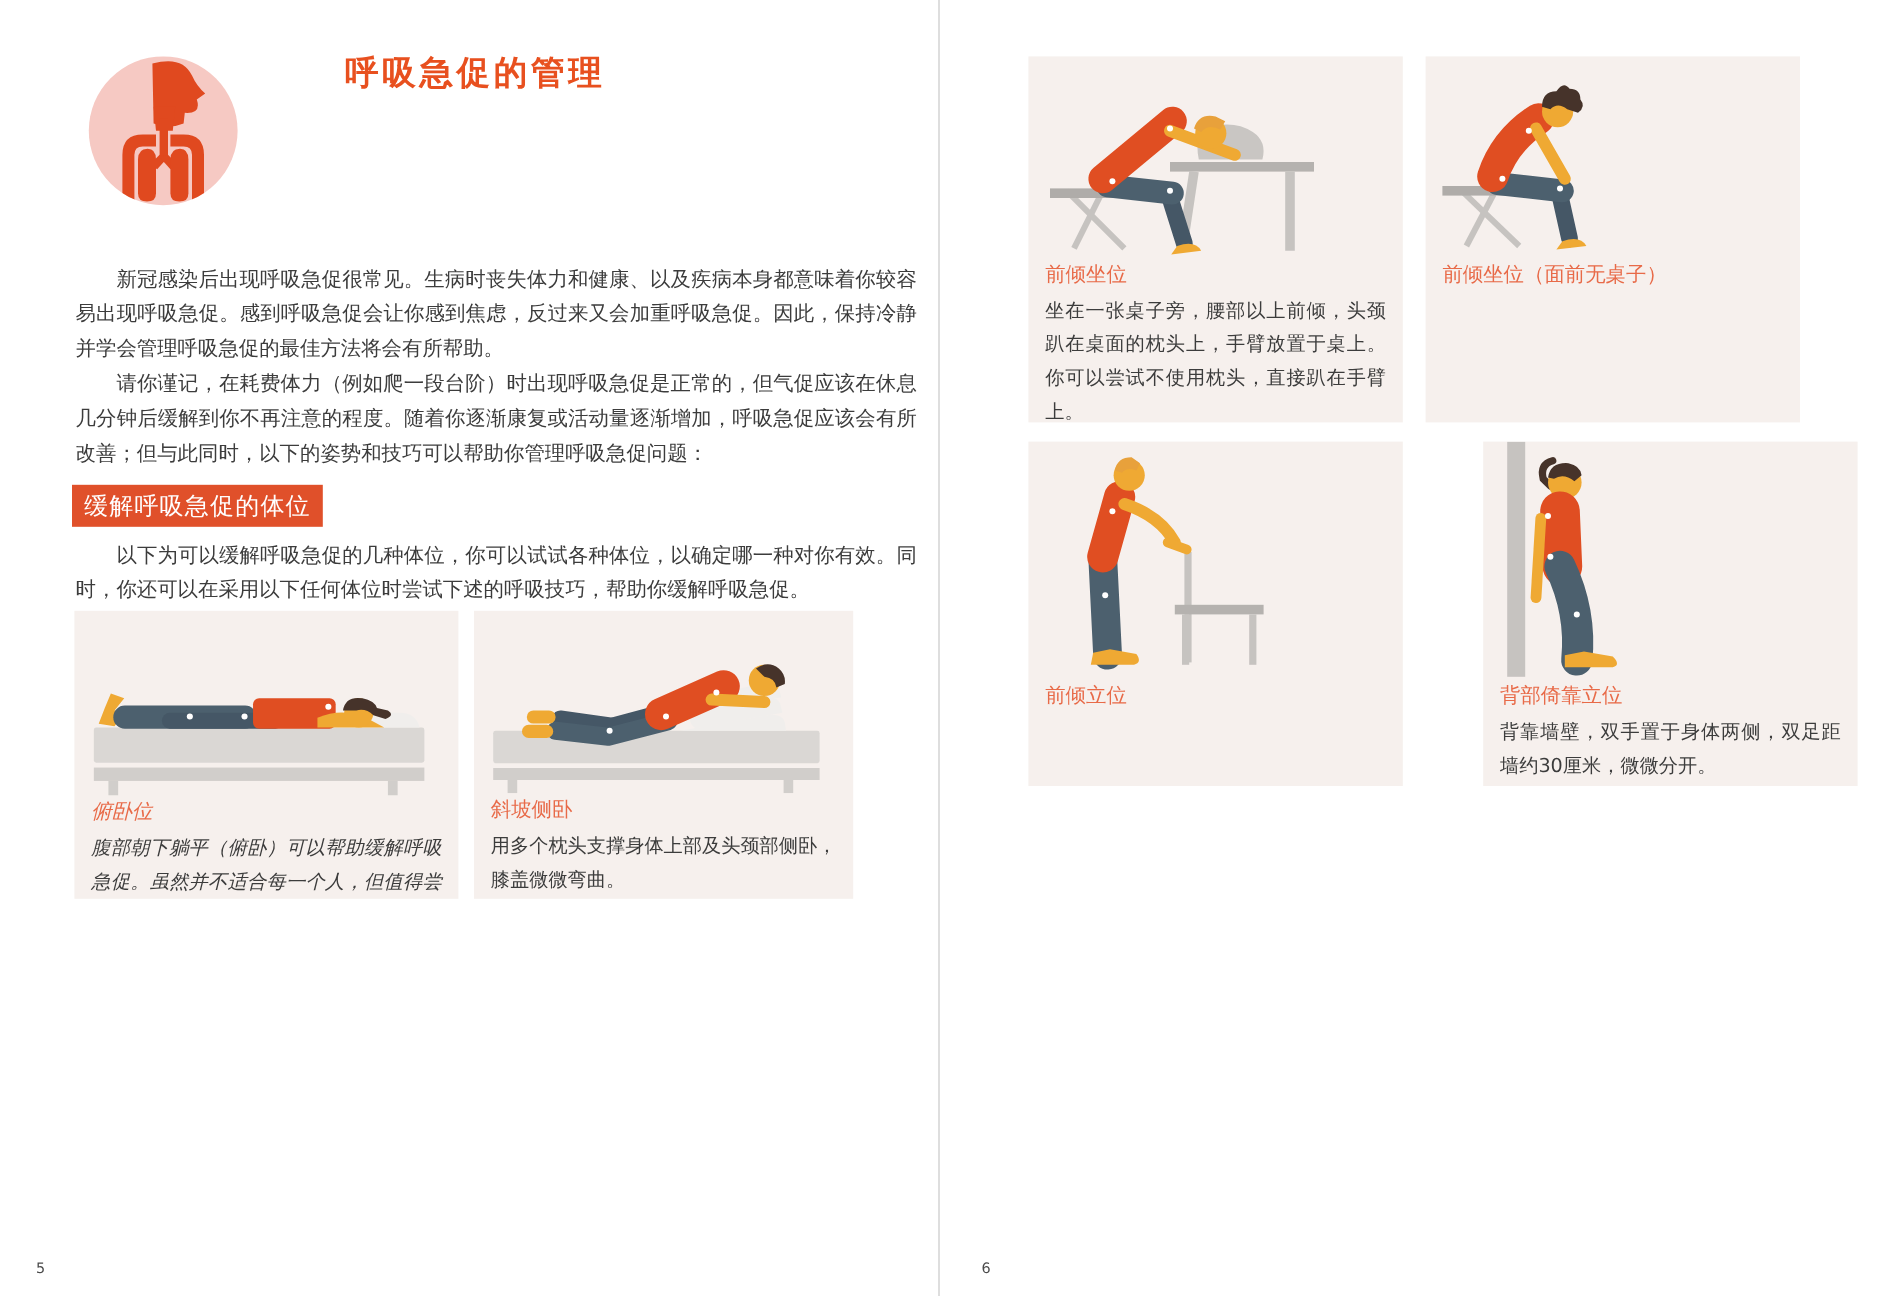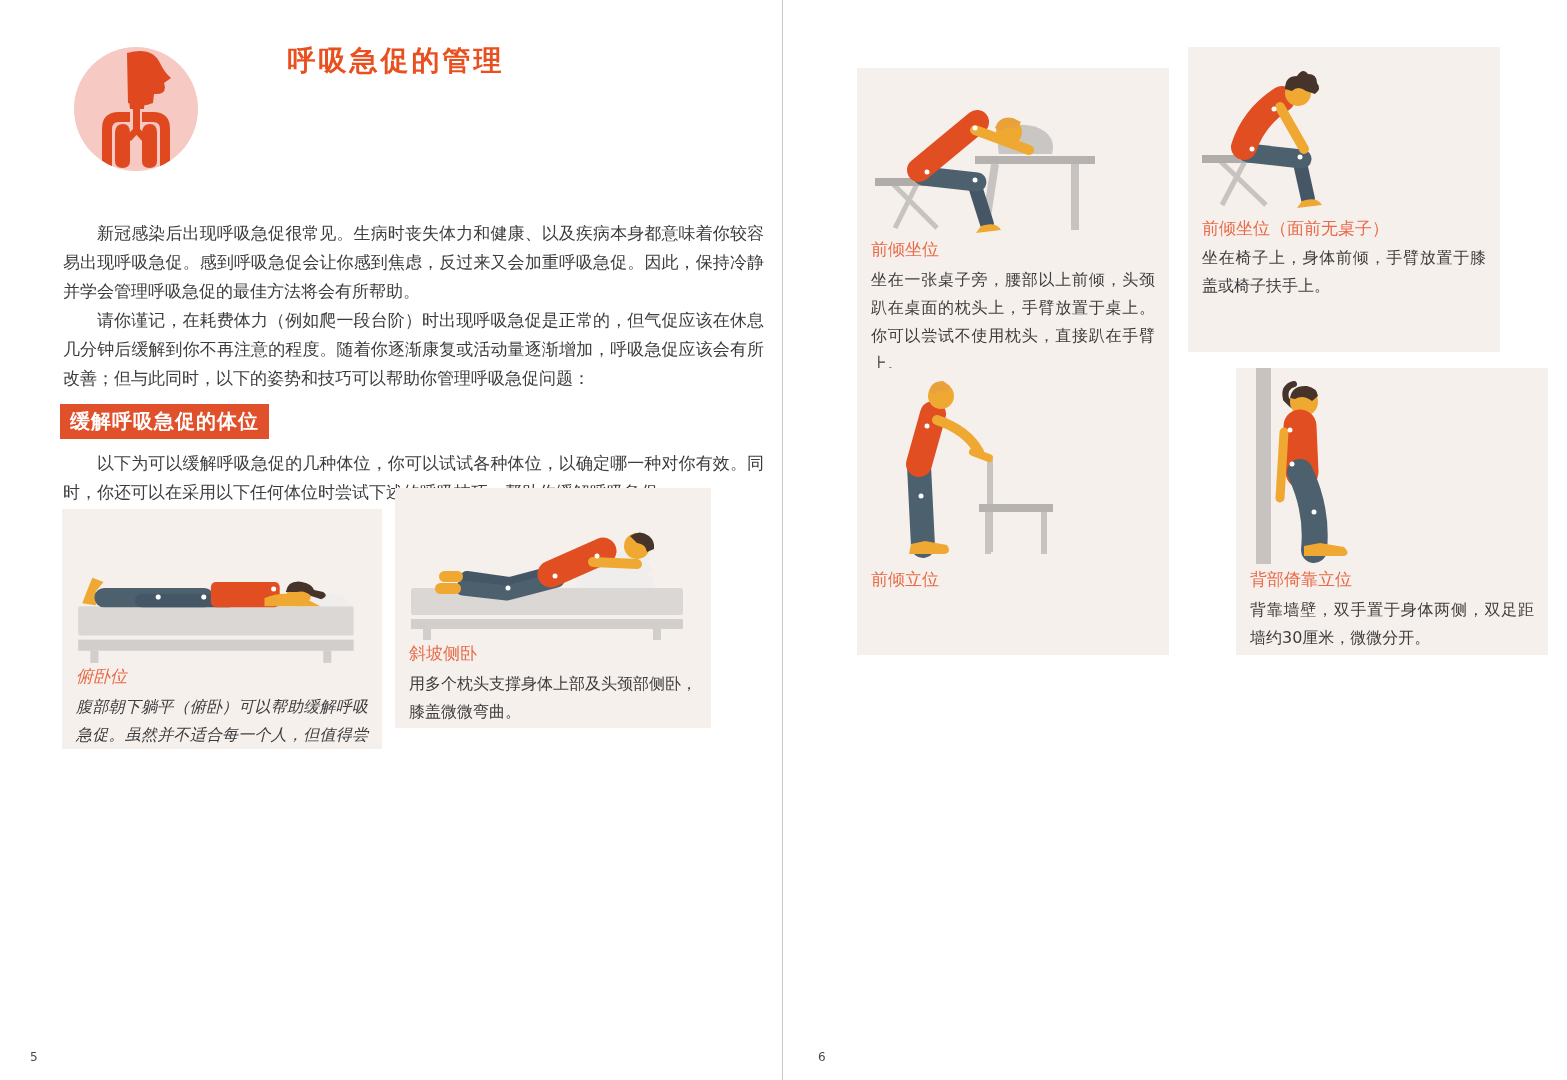--- a/index.html
+++ b/index.html
@@ -11,33 +11,33 @@
   .lung-icon { left:72px; top:45px; width:128px; height:130px; }
   .doc-title { left:196px; top:42px; width:400px; text-align:center;
     font-size:28px; font-weight:bold; color:#E8501F; letter-spacing:3px; }
 
   .body-para { left:63px; width:701px; font-size:17px; line-height:29px;
     color:#3c3c3c; text-align:justify; text-indent:2em; }
   .p1 { top:219px; }
   .p2 { top:306px; }
 
   .section-heading { left:60px; top:404px; background:#E0502A; color:#ffffff;
-    font-size:20px; font-weight:bold; padding:4px 10px; letter-spacing:1px; }
+    font-size:20px; font-weight:normal; padding:4px 10px; letter-spacing:1px; }
   .section-intro { left:63px; top:449px; width:701px; font-size:17px; line-height:29px;
     color:#3c3c3c; text-align:justify; text-indent:2em; }
 
   .card { background:#F6F0ED; overflow:hidden; }
   .card-illu { width:100%; display:block; }
   .card-illu svg { display:block; width:100%; height:auto; }
   .card-caption { font-size:17px; color:#E86A48; margin:2px 14px 5px 14px; font-weight:normal; }
   .card-desc { font-size:16px; line-height:28px; color:#3c3c3c; margin:0 14px; text-align:justify; }
 
   .card-l1 { left:62px;  top:509px; width:320px; height:240px;font-style:italic; }
-  .card-l2 { left:395px; top:488px; width:316px; height:240px; }
-  .card-r1 { left:857px;  top:47px;  width:312px; height:305px;margin-top:21px; }
+  .card-l2 { left:395px; top:509px; width:316px; height:240px; }
+  .card-r1 { left:857px;  top:47px;  width:312px; height:305px; }
   .card-r2 { left:1188px; top:47px;  width:312px; height:305px;font-family:Liberation Mono, monospace; }
   .card-r3 { left:857px;  top:368px; width:312px; height:287px; }
   .card-r4 { left:1236px; top:368px; width:312px; height:287px; }
 
   .page-num { font-size:12px; color:#4a4a4a; }
   .pn-left  { left:30px;  top:1050px; }
   .pn-right { left:818px; top:1050px; }
 </style>
 </head>
 <body>
@@ -167,21 +167,20 @@
       <path d="M56 100 Q66 70 94 52" stroke="#E04E22" stroke-width="26" stroke-linecap="round" fill="none"></path>
       <path d="M92 60 L116 102" stroke="#EFA933" stroke-width="10" stroke-linecap="round"></path>
       <circle cx="110" cy="46" r="13" fill="#EFA933"></circle>
       <path d="M97 42 q0 -13 12 -13 q6 -9 11 -2 q9 0 9 9 q5 6 -2 11 l-9 -3 q-8 -6 -14 0 z" fill="#46332A"></path>
       <circle cx="64" cy="102" r="2.5" fill="#fff"></circle>
       <circle cx="112" cy="110" r="2.5" fill="#fff"></circle>
       <circle cx="86" cy="62" r="2.5" fill="#fff"></circle>
     </svg>
   </div>
   <div class="card-caption">前倾坐位（面前无桌子）</div>
-  <div class="card-desc">坐在椅子上，身体前倾，手臂放置于膝盖或椅子扶手上。</div>
 </div>
 
 <div class="abs card card-r3">
   <div class="card-illu">
     <svg viewBox="0 0 312 198">
       <rect x="130" y="92" width="6" height="92" fill="#C6C3C0"></rect>
       <rect x="122" y="136" width="74" height="8" fill="#B5B2AF"></rect>
       <rect x="128" y="144" width="6" height="42" fill="#C6C3C0"></rect>
       <rect x="184" y="144" width="6" height="42" fill="#C6C3C0"></rect>
       <path d="M62 98 L66 178" stroke="#4C606E" stroke-width="24" stroke-linecap="round"></path>

